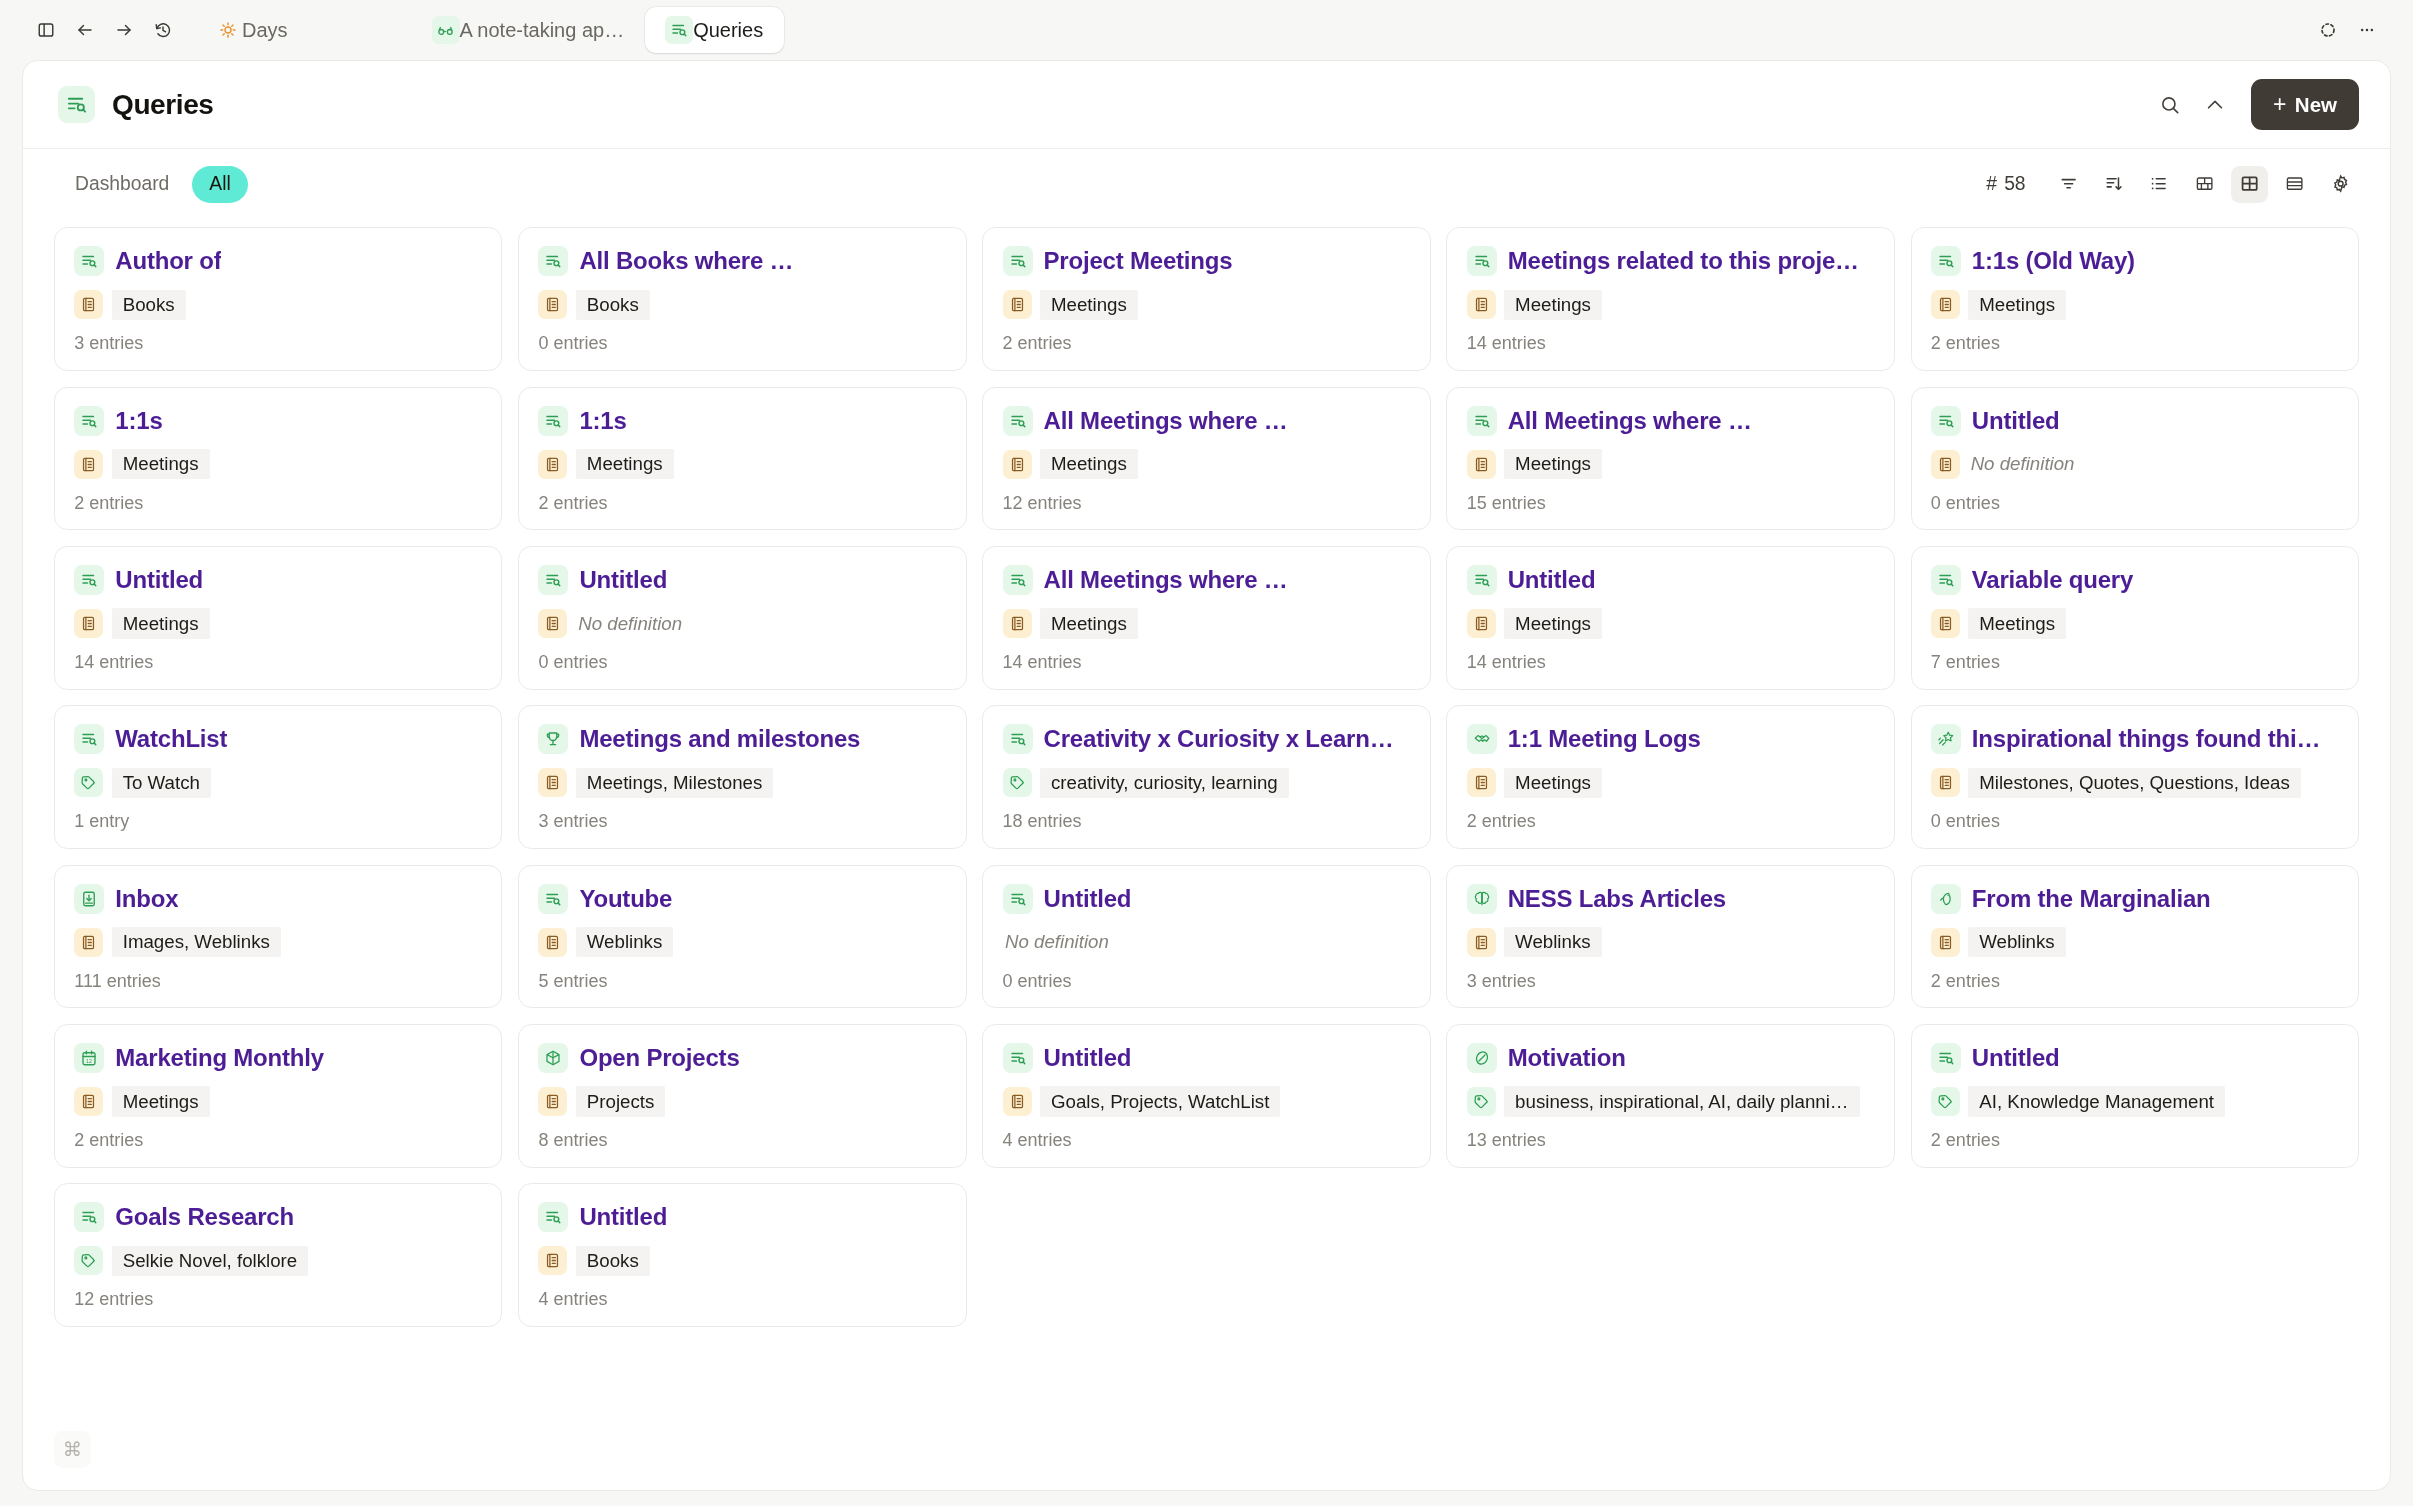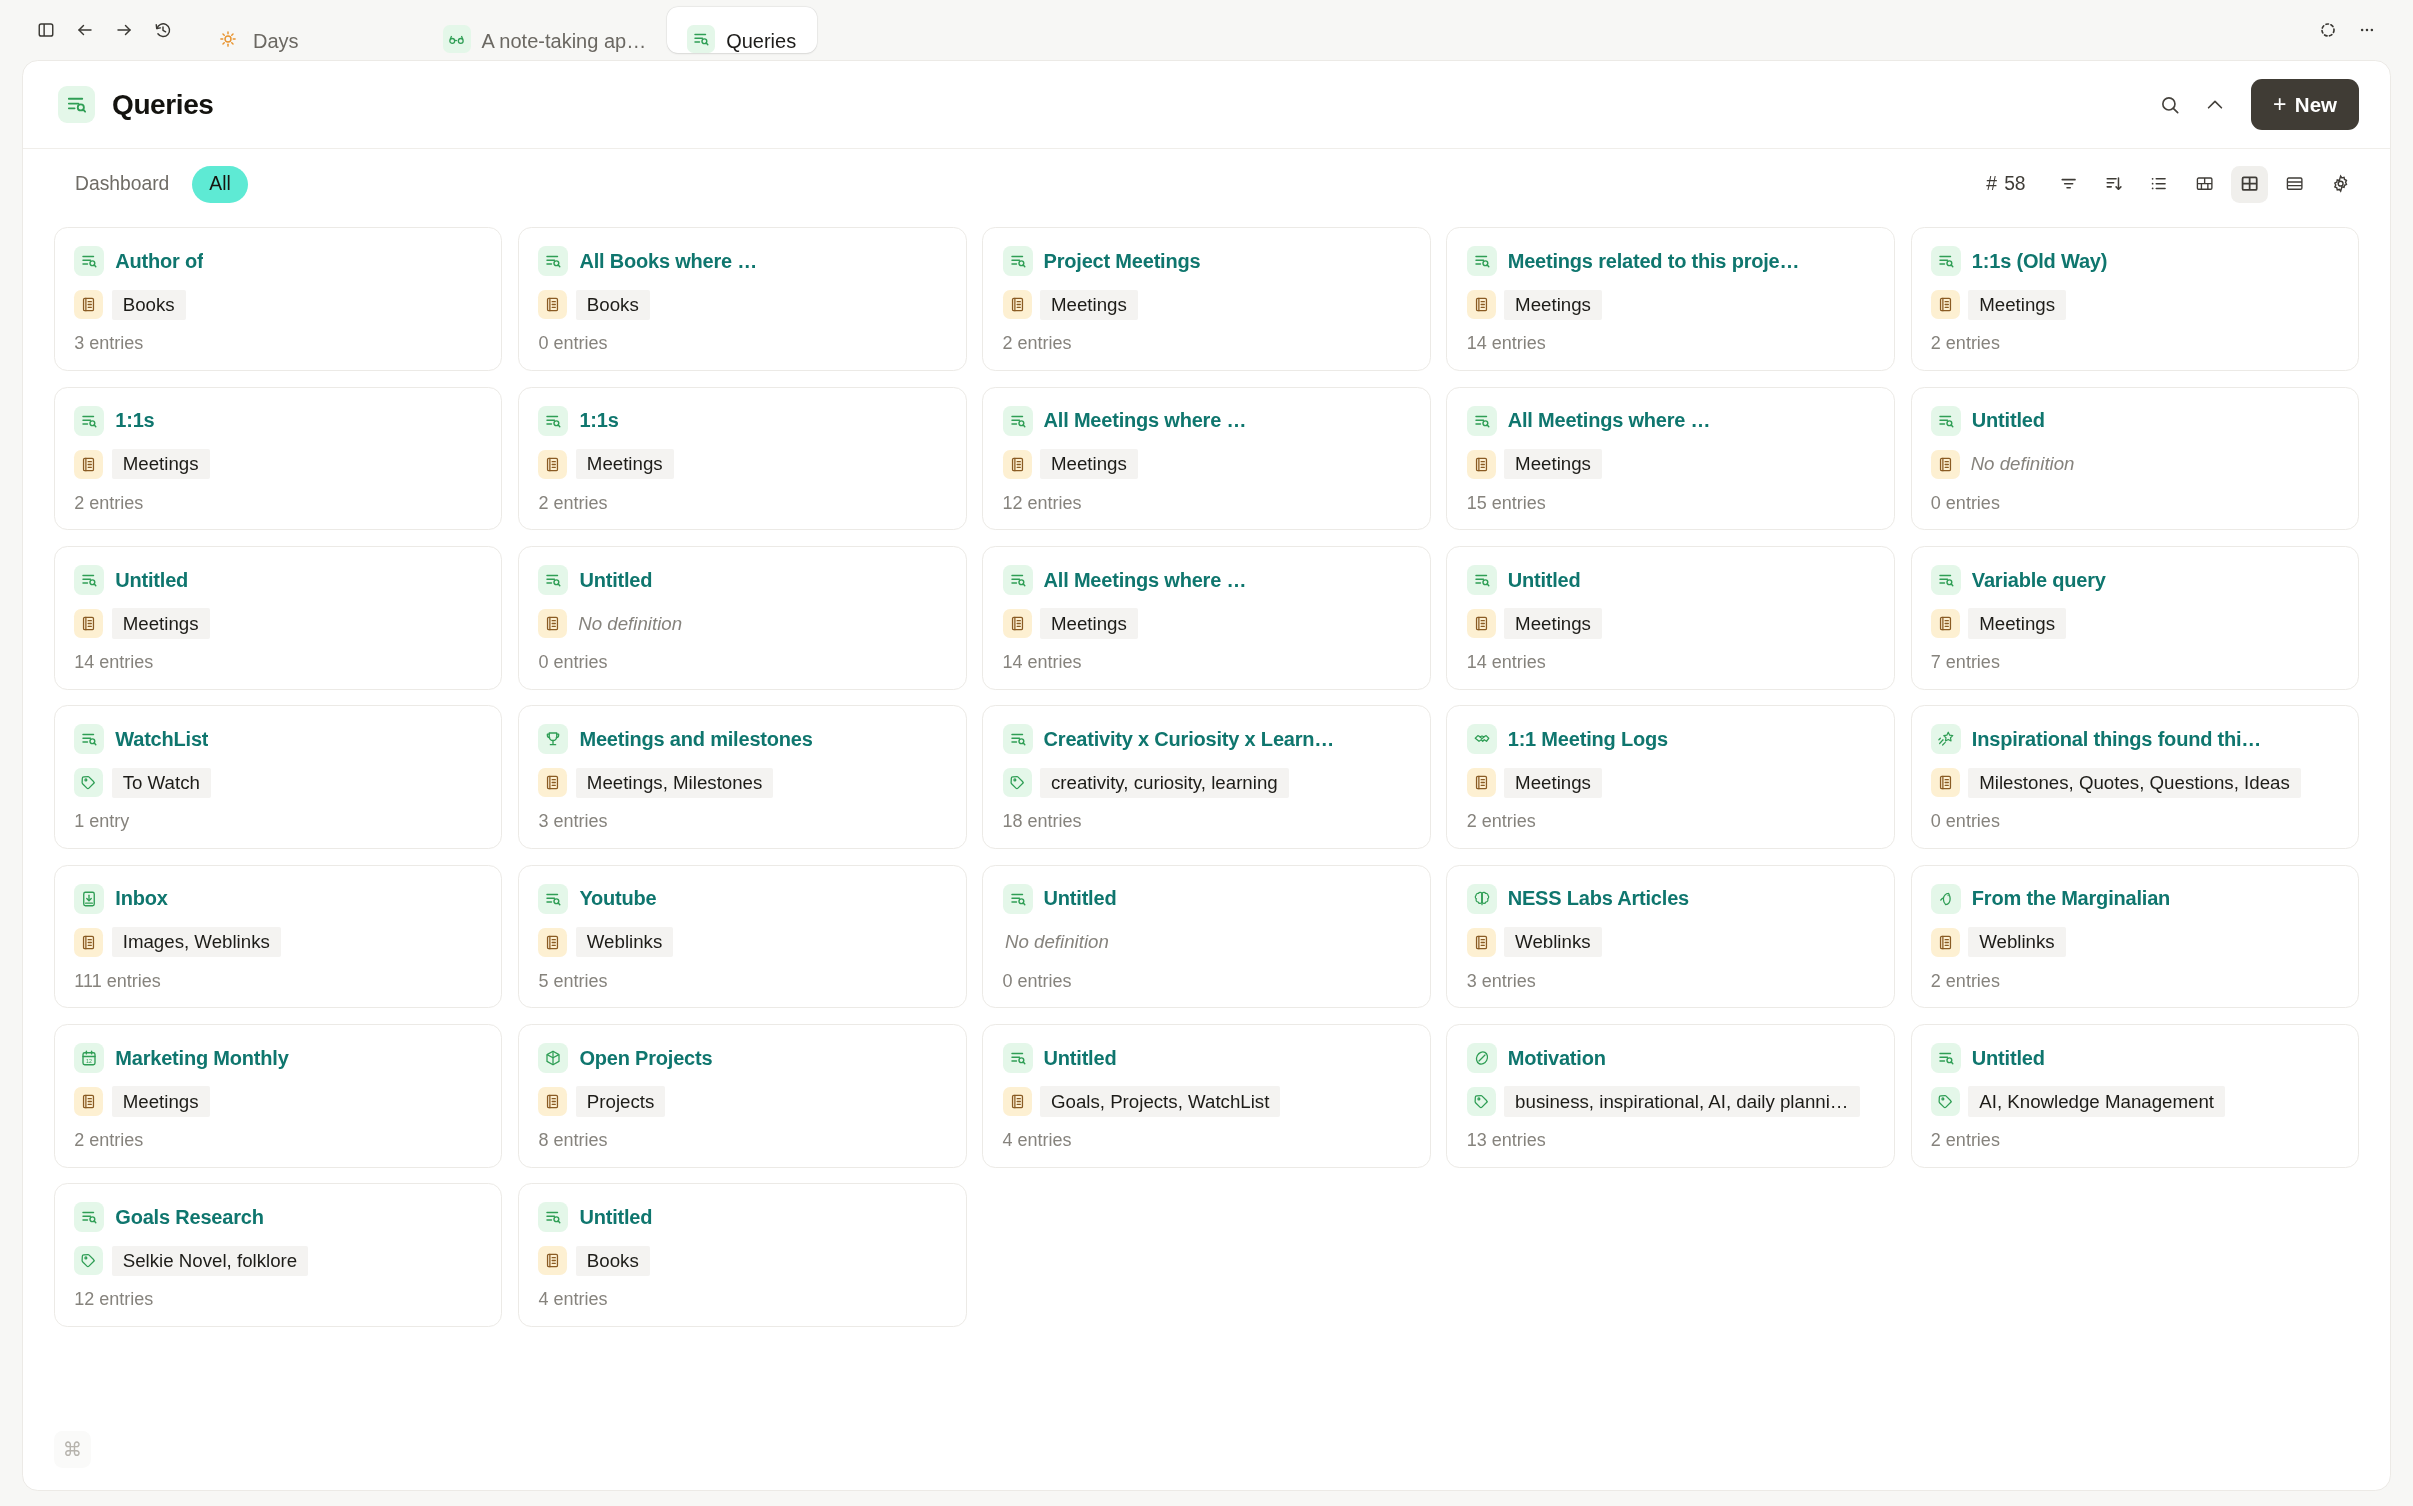--- a/index.html
+++ b/index.html
@@ -23,22 +23,21 @@
     width: 39px; height: 39px;
     display: flex; align-items: center; justify-content: center;
     border-radius: 8.4px;
     color: #3a3833;
     flex: none;
   }
   .chrome-btn svg { display:block; }
   .chrome-gap { width: 11px; flex: none; }
 
   .chrome-tab {
-    display: flex; align-items: flex-end;
-    gap: 11px;
+    display: flex; align-items: center;
     height: 46px;
     padding: 0 20.5px;
     border-radius: 11px;
     font-size: 20px;
     color: #6b6862;
     white-space: nowrap;
     flex: none;
   }
   .chrome-tab.active {
     background: #ffffff;
@@ -149,21 +148,21 @@
     display: flex; align-items: center; gap: 11px;
     margin-bottom: 13.3px;
   }
   .card-ico {
     width: 30px; height: 30px; border-radius: 7.8px;
     background: #e4f7e9; color: #2f9e55;
     display: flex; align-items: center; justify-content: center;
     flex: none;
   }
   .card-title {
-    font-size: 20px; font-weight: bold; color: #0f766e;
+    font-size: 24px; font-weight: bold; color: #4c1d95;
     white-space: nowrap; overflow: hidden; text-overflow: clip;
     letter-spacing: -0.2px;
   }
   .card-def-row {
     display: flex; align-items: center; gap: 8.4px;
     margin-bottom: 13.3px;
   }
   .def-ico {
     width: 29px; height: 29px; border-radius: 7.2px;
     display: flex; align-items: center; justify-content: center;

